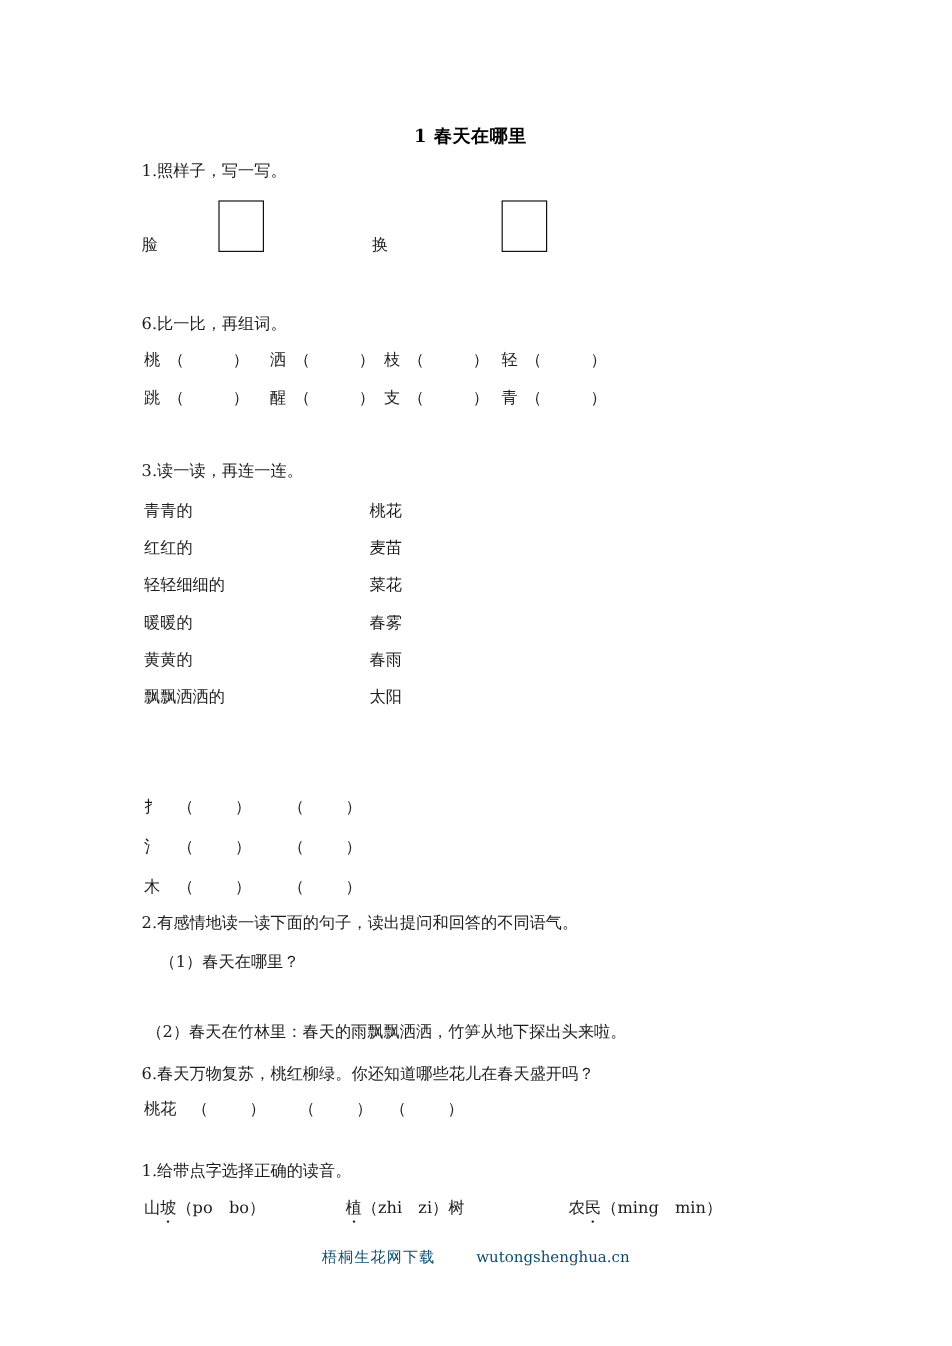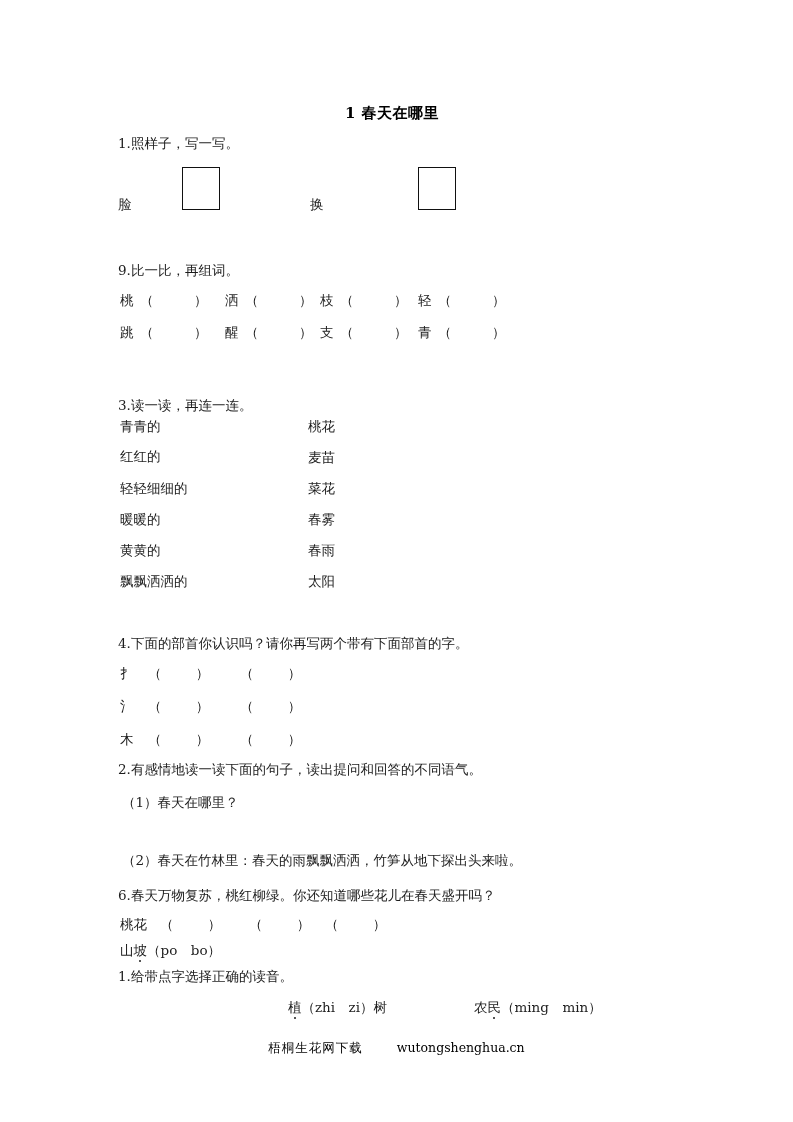--- a/index.html
+++ b/index.html
@@ -80,21 +80,21 @@
   }
 
   
   .footer {
     position: absolute;
     top: 1040px;
     left: 0;
     width: 793px;
     text-align: center;
     font-size: 12.5px;
-    color: #000000;
+    color: #0c4a6e;
   }
   .footer .cn { letter-spacing: 1px; }
   .footer .url {
     margin-left: 34px;
     font-family: "DejaVu Serif", "Liberation Serif", serif;
   }
 
   
   .pinyin { font-family: "DejaVu Serif", "Liberation Serif", serif; }
 </style>
@@ -106,90 +106,89 @@
   <div class="doc-title" id="title-1">1 春天在哪里</div>
 
   <div class="ln q-head" style="top:135px;">1.照样子，写一写。</div>
 
   <div class="ln" style="left:118px; top:196px;">脸</div>
   <div class="wbox" style="left:182px; top:167px;"></div>
 
   <div class="ln" style="left:310px; top:196px;">换</div>
   <div class="wbox" style="left:418px; top:167px;"></div>
 
-  <div class="ln q-head" style="top:262px;">9.比一比，再组词。</div>
+  <div class="ln q-head" style="top:262px;">6.比一比，再组词。</div>
 
   <div class="ln" style="left:120px; top:292px;">桃</div>
   <div class="ln" style="left:140px; top:292px;">（　　　）</div>
   <div class="ln" style="left:225px; top:292px;">洒</div>
   <div class="ln" style="left:245px; top:292px;">（　　　）</div>
   <div class="ln" style="left:320px; top:292px;">枝</div>
   <div class="ln" style="left:340px; top:292px;">（　　　）</div>
   <div class="ln" style="left:418px; top:292px;">轻</div>
   <div class="ln" style="left:438px; top:292px;">（　　　）</div>
 
   <div class="ln" style="left:120px; top:324px;">跳</div>
   <div class="ln" style="left:140px; top:324px;">（　　　）</div>
   <div class="ln" style="left:225px; top:324px;">醒</div>
   <div class="ln" style="left:245px; top:324px;">（　　　）</div>
   <div class="ln" style="left:320px; top:324px;">支</div>
   <div class="ln" style="left:340px; top:324px;">（　　　）</div>
   <div class="ln" style="left:418px; top:324px;">青</div>
   <div class="ln" style="left:438px; top:324px;">（　　　）</div>
 
-  <div class="ln q-head" style="top:385px;margin-top:12px;">3.读一读，再连一连。</div>
+  <div class="ln q-head" style="top:385px;">3.读一读，再连一连。</div>
 
   <div class="ln match-left" style="top:418px;">青青的</div>
   <div class="ln match-right" style="top:418px;">桃花</div>
 
   <div class="ln match-left" style="top:449px;font-family:Liberation Serif, serif;">红红的</div>
   <div class="ln match-right" style="top:449px;">麦苗</div>
 
   <div class="ln match-left" style="top:480px;">轻轻细细的</div>
   <div class="ln match-right" style="top:480px;">菜花</div>
 
   <div class="ln match-left" style="top:511px;">暖暖的</div>
   <div class="ln match-right" style="top:511px;">春雾</div>
 
   <div class="ln match-left" style="top:542px;">黄黄的</div>
   <div class="ln match-right" style="top:542px;">春雨</div>
 
   <div class="ln match-left" style="top:573px;">飘飘洒洒的</div>
   <div class="ln match-right" style="top:573px;">太阳</div>
 
-  <div class="ln q-head" style="top:635px;">4.下面的部首你认识吗？请你再写两个带有下面部首的字。</div>
 
   <div class="ln" style="left:120px; top:665px;">扌</div>
   <div class="ln" style="left:148px; top:665px;">（        ）</div>
   <div class="ln" style="left:240px; top:665px;">（        ）</div>
 
   <div class="ln" style="left:120px; top:698px;">氵</div>
   <div class="ln" style="left:148px; top:698px;">（        ）</div>
   <div class="ln" style="left:240px; top:698px;">（        ）</div>
 
   <div class="ln" style="left:120px; top:731px;">木</div>
   <div class="ln" style="left:148px; top:731px;">（        ）</div>
   <div class="ln" style="left:240px; top:731px;">（        ）</div>
 
   <div class="ln q-head" style="top:761px;">2.有感情地读一读下面的句子，读出提问和回答的不同语气。</div>
 
-  <div class="ln sub-item" style="top:794px;">（1）春天在哪里？</div>
+  <div class="ln sub-item" style="top:794px;margin-left:11px;">（1）春天在哪里？</div>
   <div class="ln sub-item" style="top:852px;">（2）春天在竹林里：春天的雨飘飘洒洒，竹笋从地下探出头来啦。</div>
 
   <div class="ln q-head" style="top:887px;">6.春天万物复苏，桃红柳绿。你还知道哪些花儿在春天盛开吗？</div>
 
   <div class="ln" style="left:120px; top:916px;">桃花</div>
   <div class="ln" style="left:160px; top:916px;">（        ）</div>
   <div class="ln" style="left:249px; top:916px;">（        ）</div>
   <div class="ln" style="left:325px; top:916px;">（        ）</div>
 
 
   <div class="ln q-head" style="top:968px;">1.给带点字选择正确的读音。</div>
 
-  <div class="ln" style="left:120px; top:942px;"><span>山</span><span class="dotchar">坡</span><span class="pinyin">（po　bo）</span><span></span></div>
+  <div class="ln" style="left:120px; top:999px;"><span>山</span><span class="dotchar">坡</span><span class="pinyin">（po　bo）</span><span></span></div>
 
   <div class="ln" style="left:288px; top:999px;"><span></span><span class="dotchar">植</span><span class="pinyin">（zhi　zi）</span><span>树</span></div>
 
   <div class="ln" style="left:474px; top:999px;"><span>农</span><span class="dotchar">民</span><span class="pinyin">（ming　min）</span><span></span></div>
 
   <div class="footer">
     <span class="cn">梧桐生花网下载</span><span class="url">wutongshenghua.cn</span>
   </div>
 
 </div>

